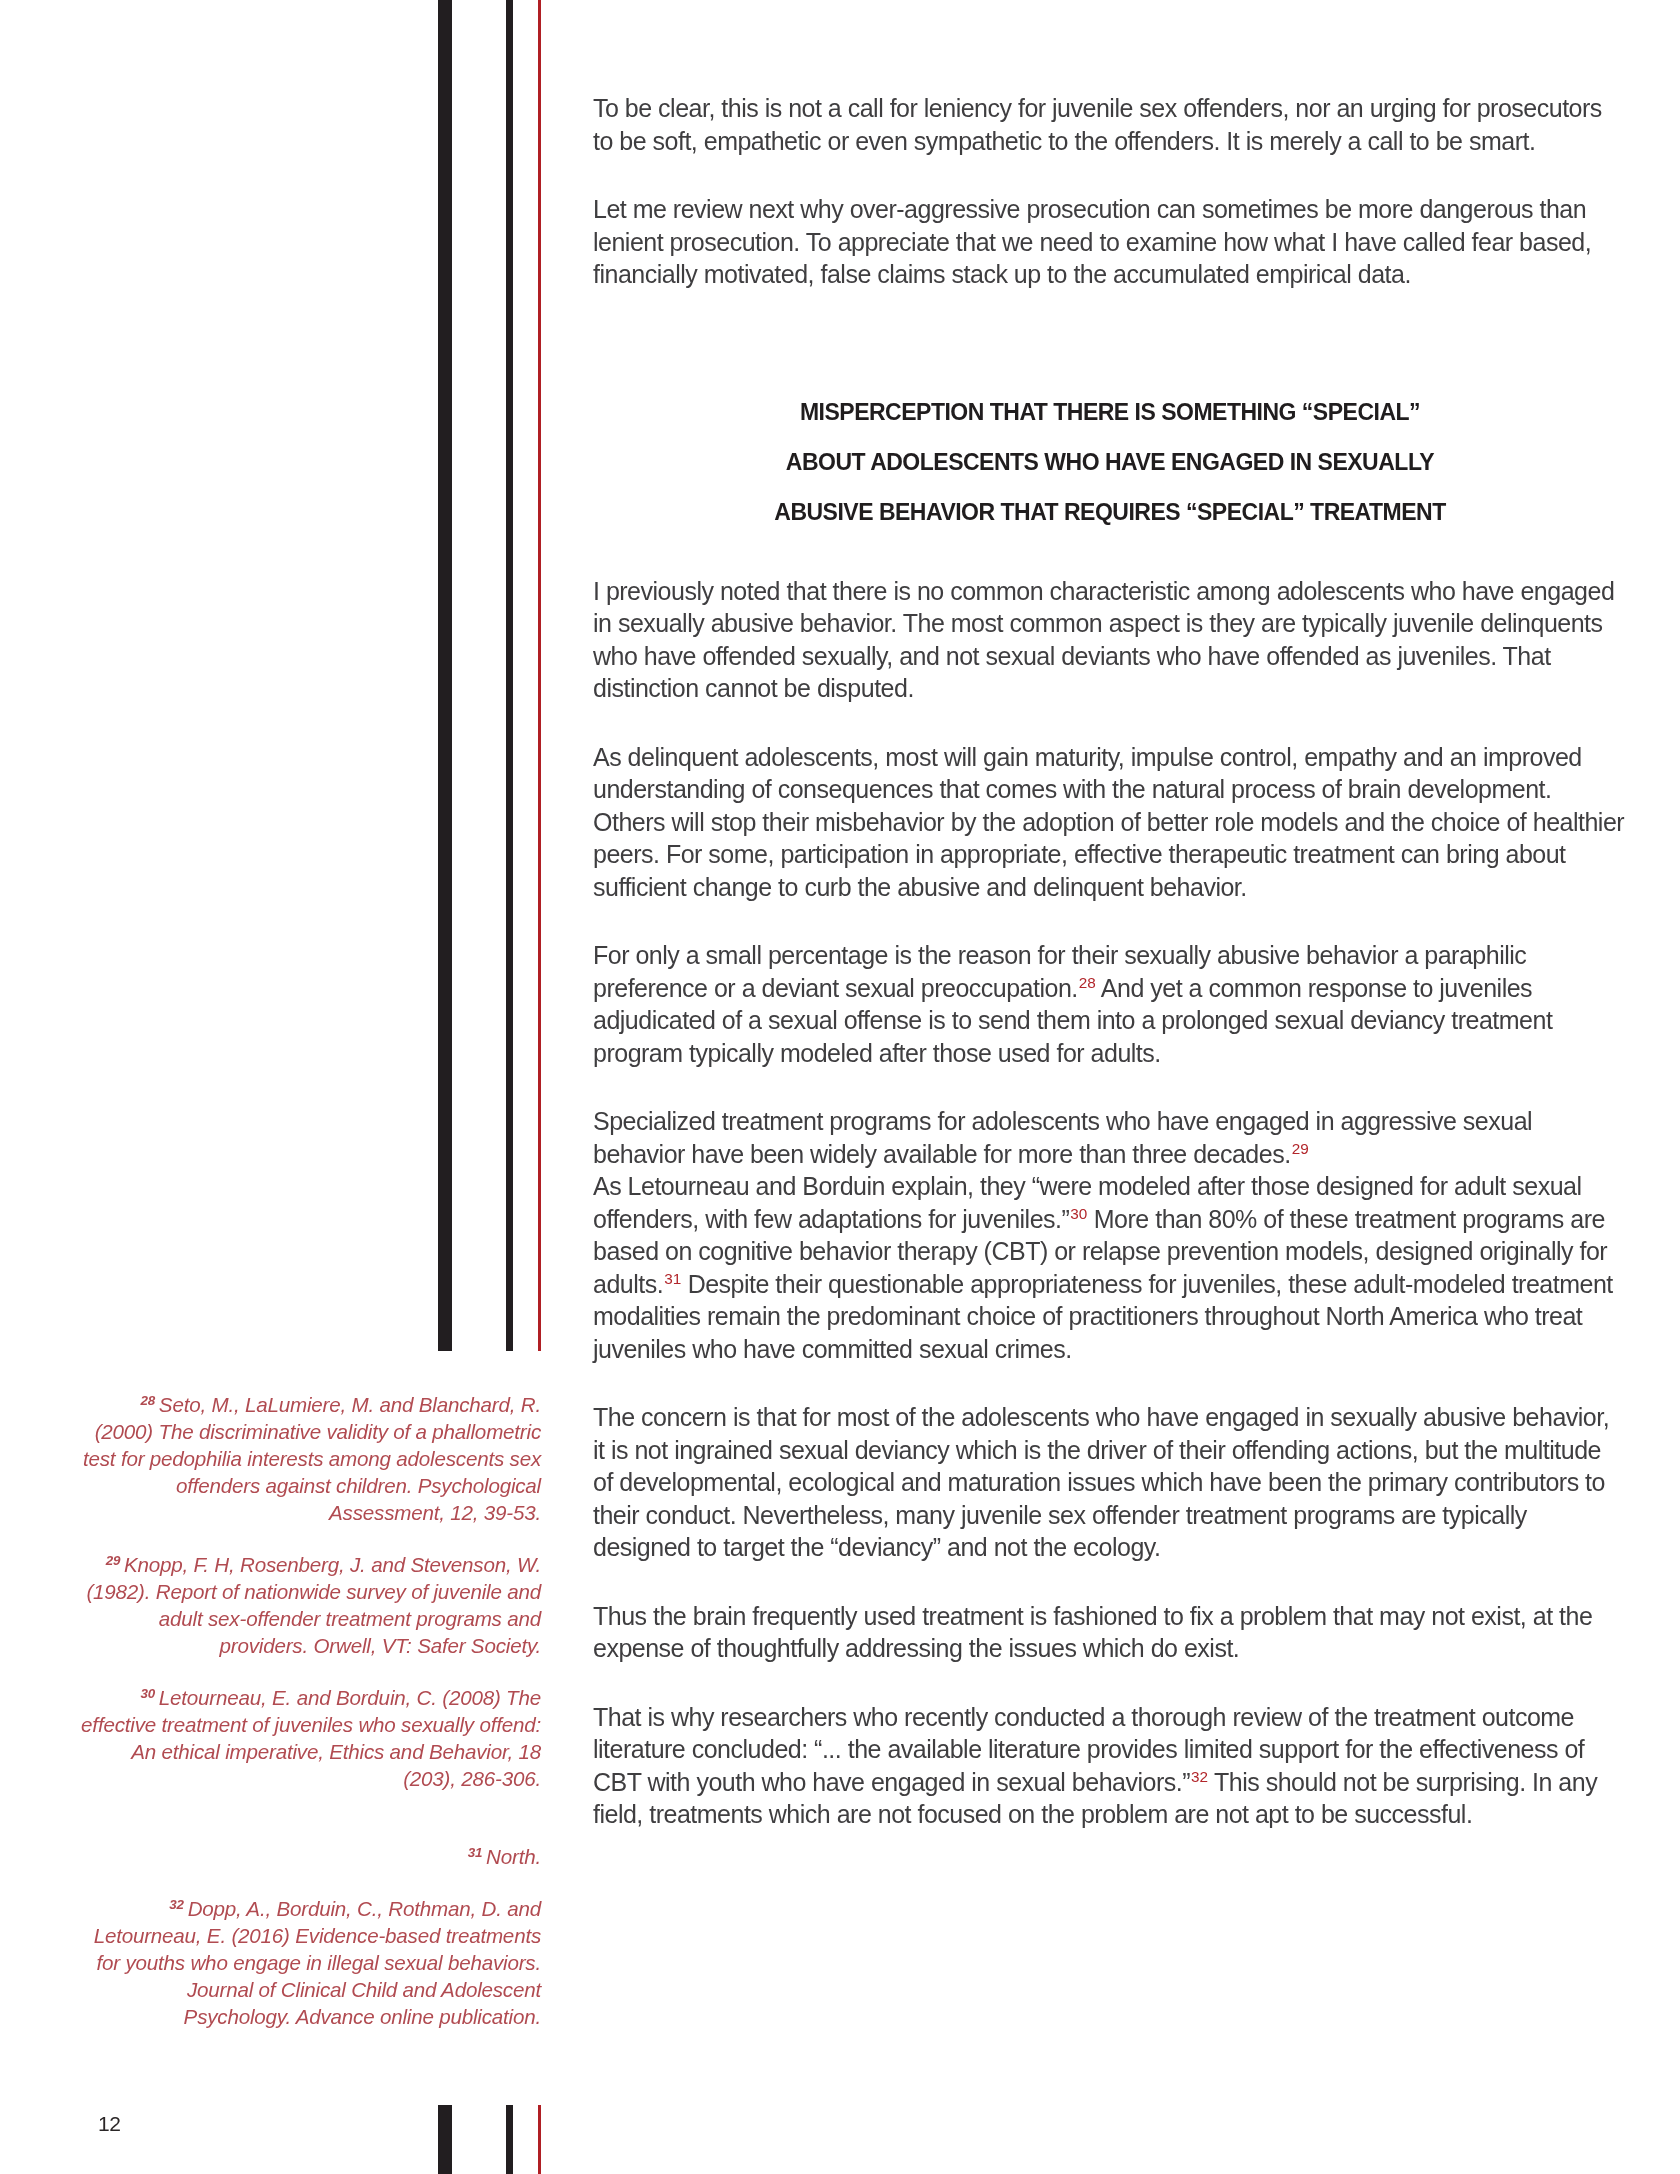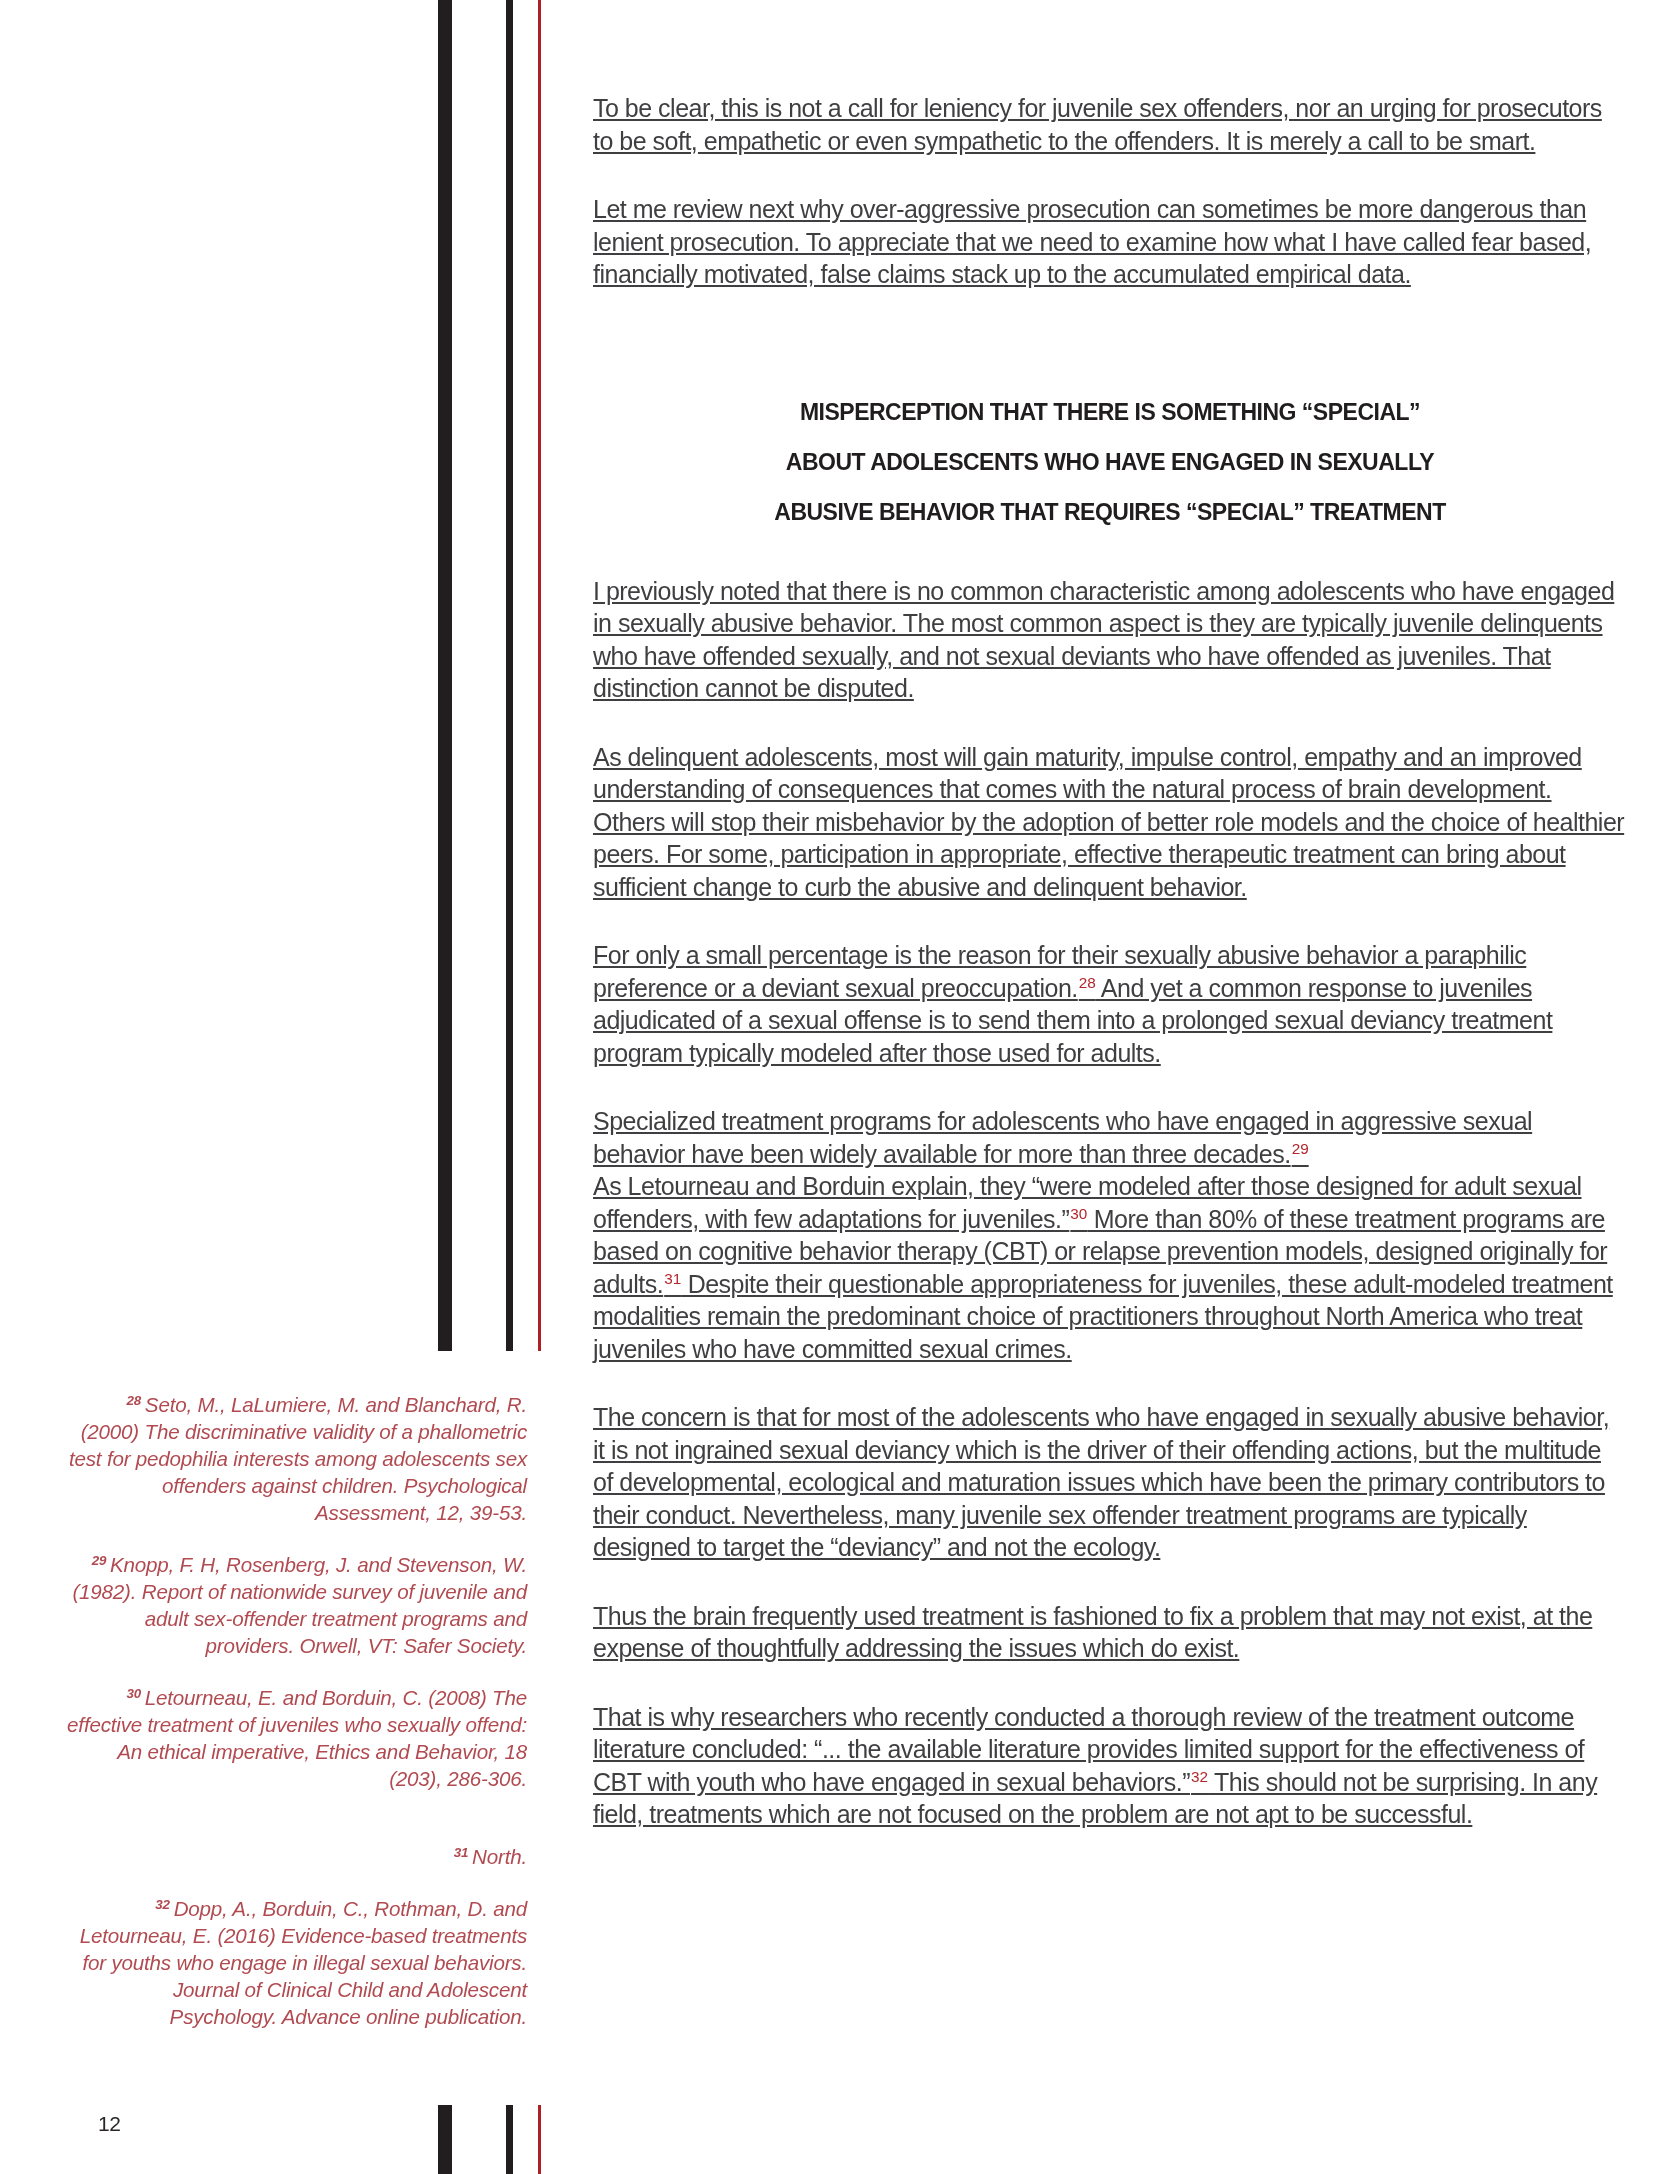--- a/index.html
+++ b/index.html
@@ -25,21 +25,21 @@
     position: absolute;
     left: 593px;
     top: 0;
     width: 1034px;
     padding-top: 92px;
     color: var(--body-text, #3f3e40);
     font-size: 25px;
     line-height: 32.5px;
     letter-spacing: -0.5px;
   }
-  .para { margin: 0 0 36px 0; text-decoration: underline; }
+  .para { margin: 0 0 36px 0; }
 
   .heading {
     margin: 96px 0 38px 0;
     font-size: 23px;
     line-height: 50px;
     font-weight: 700;
     letter-spacing: -0.5px;
     color: var(--heading-text, #201d1e);
     text-align: center;
   }
@@ -50,21 +50,21 @@
     font-size: 15.3px;
     line-height: 0;
     vertical-align: 8.6px;
     letter-spacing: 0;
     margin-left: 1px;
   }
 
   
   .footnotes {
     position: absolute;
-    left: 63px;
+    left: 77px;
     top: 1391px;
     width: 464px;
     text-align: right;
     font-style: italic;
     color: var(--footnote-red, #b14b51);
     font-size: 20.6px;
     line-height: 27px;
     letter-spacing: -0.2px;
   }
   .footnote { margin: 0 0 25px 0; }

